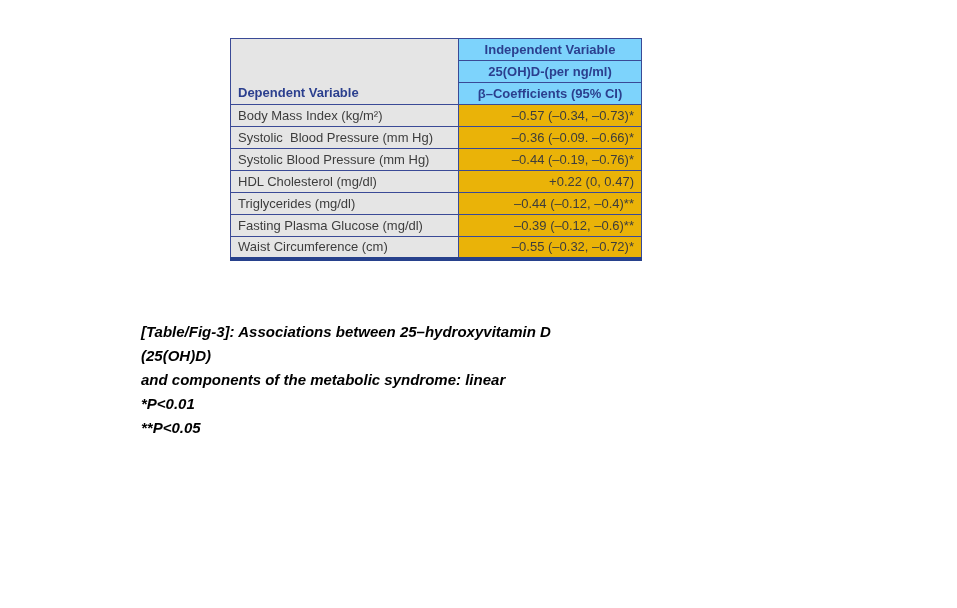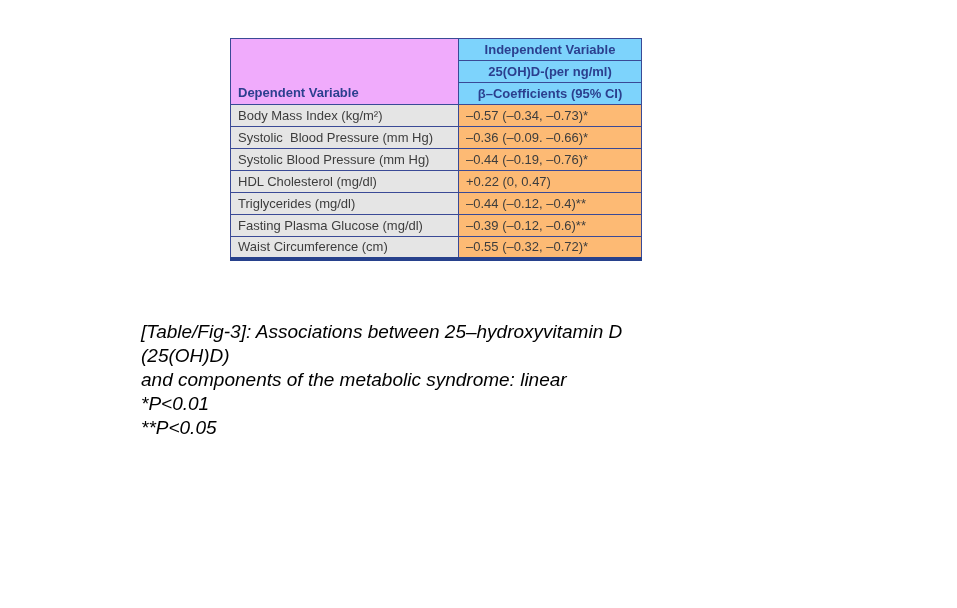--- a/index.html
+++ b/index.html
@@ -39,48 +39,48 @@
   .figtable tr.last-row td {
     border-bottom: 4px solid #27418c;
   }
   .figtable td.hdr {
     background: #7dd3fc;
     color: #2b3f8e;
     font-weight: bold;
     text-align: center;
   }
   .figtable td.corner {
-    background: #f0abfc;
+    background: #e5e5e5;
     color: #2b3f8e;
     font-weight: bold;
     text-align: left;
     vertical-align: bottom;
     padding-bottom: 4px;
   }
   .figtable td.lbl {
     color: #3d3d3d;
     text-align: left;
     background: #e5e5e5;
   }
   .figtable td.val {
     color: #3d3d3d;
-    text-align: left;
-    background: #fdba74;
+    text-align: right;
+    background: #eab308;
   }
 
   
   .caption {
     position: absolute;
     left: 141px;
     top: 320px;
     width: 640px;
     color: #000000;
-    font-weight: normal;
+    font-weight: bold;
     font-style: italic;
-    font-size: 19px;
+    font-size: 15px;
     line-height: 24px;
   }
 </style>
 </head>
 <body>
 
 <div class="canvas">
 
   <table class="figtable">
     <colgroup>

